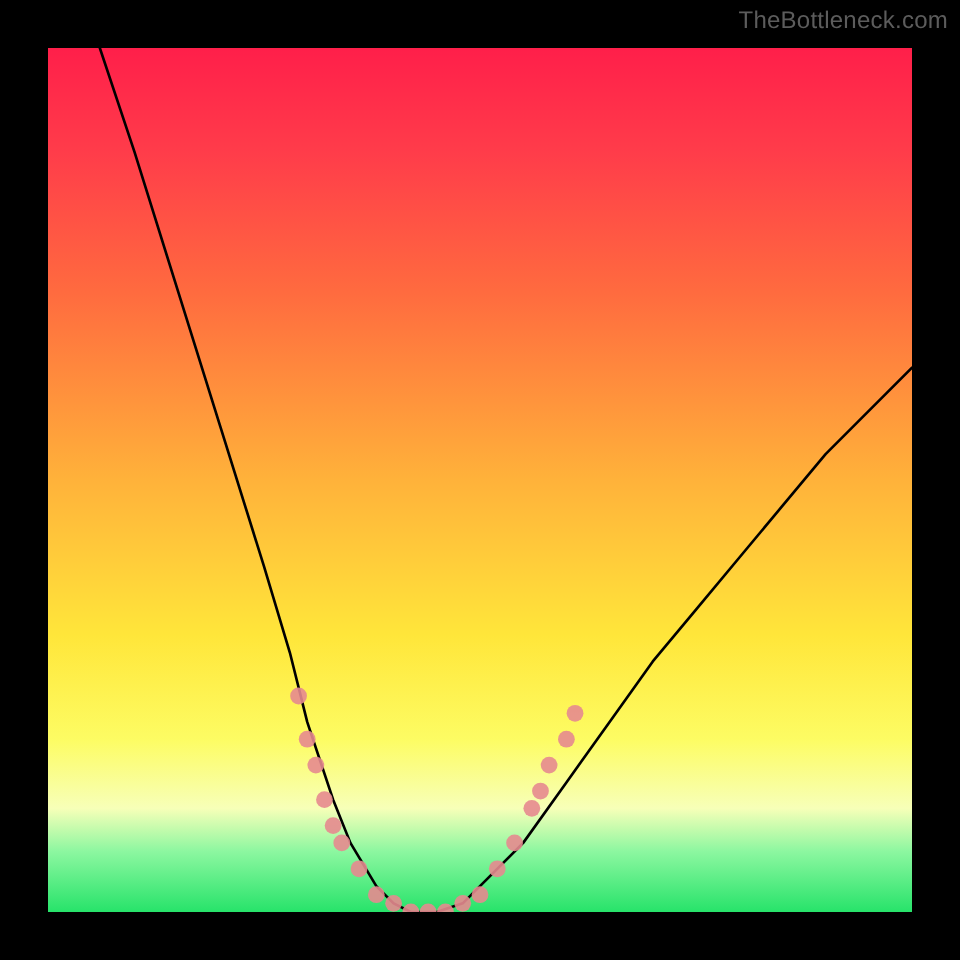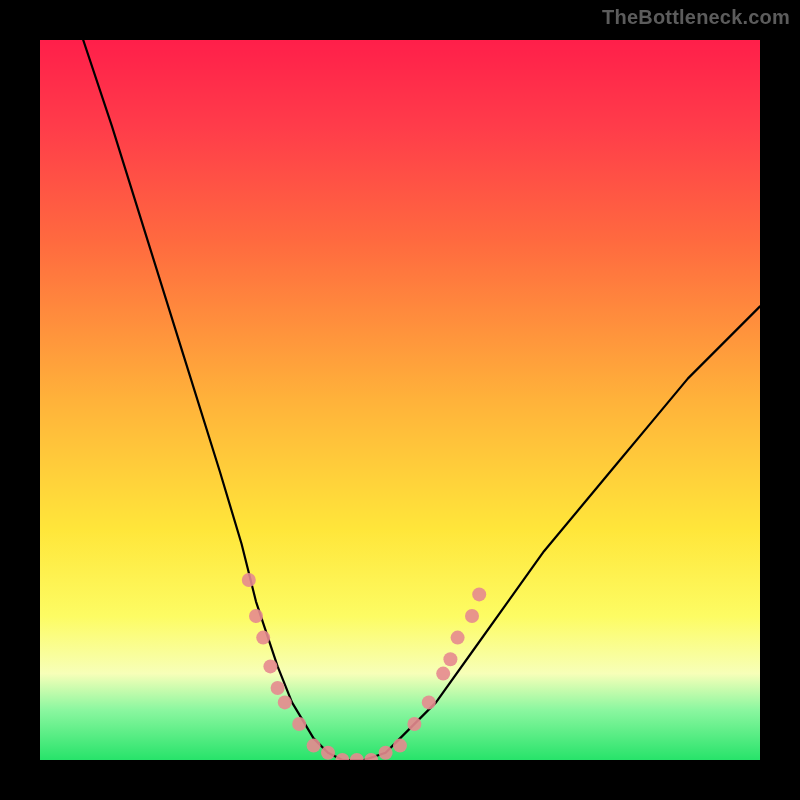--- a/index.html
+++ b/index.html
@@ -35,21 +35,21 @@
       #8cf7a0 93%,
       #27e36a 100%
     );
   }
   .watermark {
     position: absolute;
     top: 6px;
     right: 10px;
     color: #5c5c5c;
     font-size: 20px;
-    font-weight: 700;
+    font-weight: 400;
     letter-spacing: 0.2px;
     user-select: none;
   }
   .curve {
     position: absolute;
     left: 0;
     top: 0;
     pointer-events: none;
   }
   .markers {

